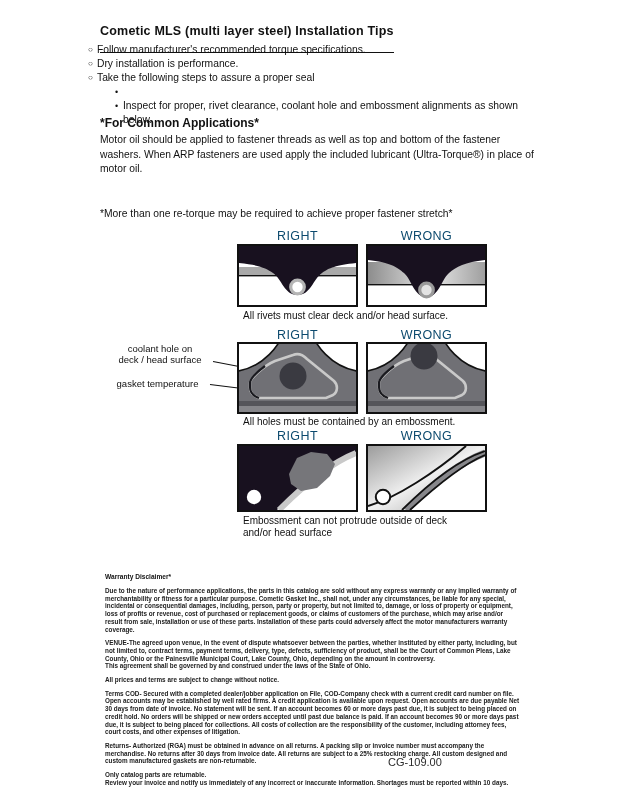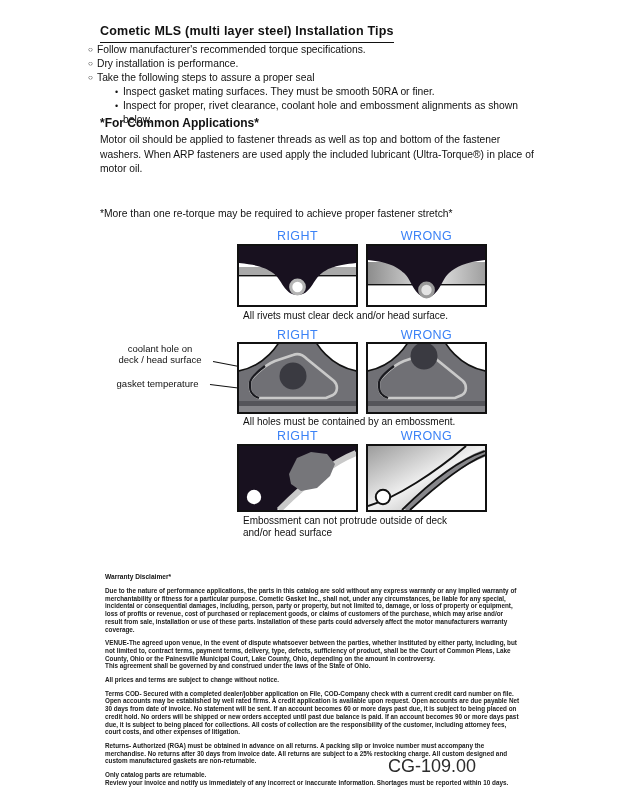--- a/index.html
+++ b/index.html
@@ -5,44 +5,44 @@
   * { margin:0; padding:0; box-sizing:border-box; }
   html,body { background:#e8e8e8; }
   .page {
     position:relative; width:618px; height:800px; margin:0 auto;
     background:#ffffff; overflow:hidden;
     font-family:"Liberation Sans", sans-serif; color:#111;
   }
   .title {
     position:absolute; left:100px; top:24px;
     font-size:12.5px; font-weight:bold; letter-spacing:.2px;
-    border-bottom:1.6px solid #111; padding-bottom:4px;
+    border-bottom:1.6px solid #111; padding-bottom:14px;
   }
   .bullets { position:absolute; left:88px; top:43px; width:460px; font-size:10.3px; line-height:14px; }
   .bullet-row { display:flex; }
   .b-circ { font-size:8px; line-height:14px; width:9px; color:#111; }
   .sub-row { display:flex; margin-left:27px; }
   .b-dot { font-size:9px; line-height:14px; width:8px; }
   .sec-head { position:absolute; left:100px; top:116px; font-size:12px; font-weight:bold; }
   .body-para { position:absolute; left:100px; width:442px; font-size:10.3px; line-height:14.5px; }
   .p1 { top:133px; }
   .p2 { top:163px; }
   .p3 { top:207px; }
 
-  .rw-label { position:absolute; width:121px; text-align:center; font-size:12.5px; letter-spacing:.4px; color:#3b82f6; }
+  .rw-label { position:absolute; width:121px; text-align:center; font-size:12.5px; letter-spacing:.4px; color:#0c4a6e; }
   .dbox { position:absolute; width:121px; }
   .caption { position:absolute; left:243px; font-size:10px; line-height:11.5px; white-space:pre-line; }
 
   .leader { position:absolute; height:1.3px; background:#111; transform-origin:left center; }
   .side-label { position:absolute; text-align:center; font-size:9.5px; line-height:11px; }
 
   .disclaimer { position:absolute; left:105px; top:573px; width:416px; }
   .disc-head { font-size:6.6px; font-weight:bold; margin-bottom:7px; }
   .disc-p { font-size:6.35px; font-weight:bold; line-height:7.7px; margin-bottom:6px; white-space:pre-line; color:#222; }
-  .footer-code { position:absolute; left:388px; top:756px; font-size:18px; color:#2b2b2b; }
+  .footer-code { position:absolute; left:388px; top:756px; font-size:11px; color:#2b2b2b; }
 </style>
 </head>
 <body>
 
 <div class="page">
 
   <div class="title">Cometic MLS (multi layer steel) Installation Tips</div>
 
   <div class="bullets">
     <div class="bullet-row">
@@ -52,21 +52,20 @@
     <div class="bullet-row">
         <span class="b-circ">○</span>
         <span>Dry installation is performance.</span>
       </div>
     <div class="bullet-row">
         <span class="b-circ">○</span>
         <span>Take the following steps to assure a proper seal</span>
       </div>
     <div class="sub-row">
         <span class="b-dot">•</span>
-        <span>Inspect gasket mating surfaces.  They must be smooth 50RA or finer.</span>
       </div>
     <div class="sub-row">
         <span class="b-dot">•</span>
         <span>Inspect for proper, rivet clearance, coolant hole and embossment alignments as shown below.</span>
       </div>
   </div>
 
   <div class="sec-head">*For Common Applications*</div>
   <div class="body-para p1">Motor oil should be applied to fastener threads as well as top and bottom of the fastener washers. When ARP fasteners are used apply the included lubricant (Ultra-Torque®) in place of motor oil.</div>
   <div class="body-para p3">*More than one re-torque may be required to achieve proper fastener stretch*</div>

